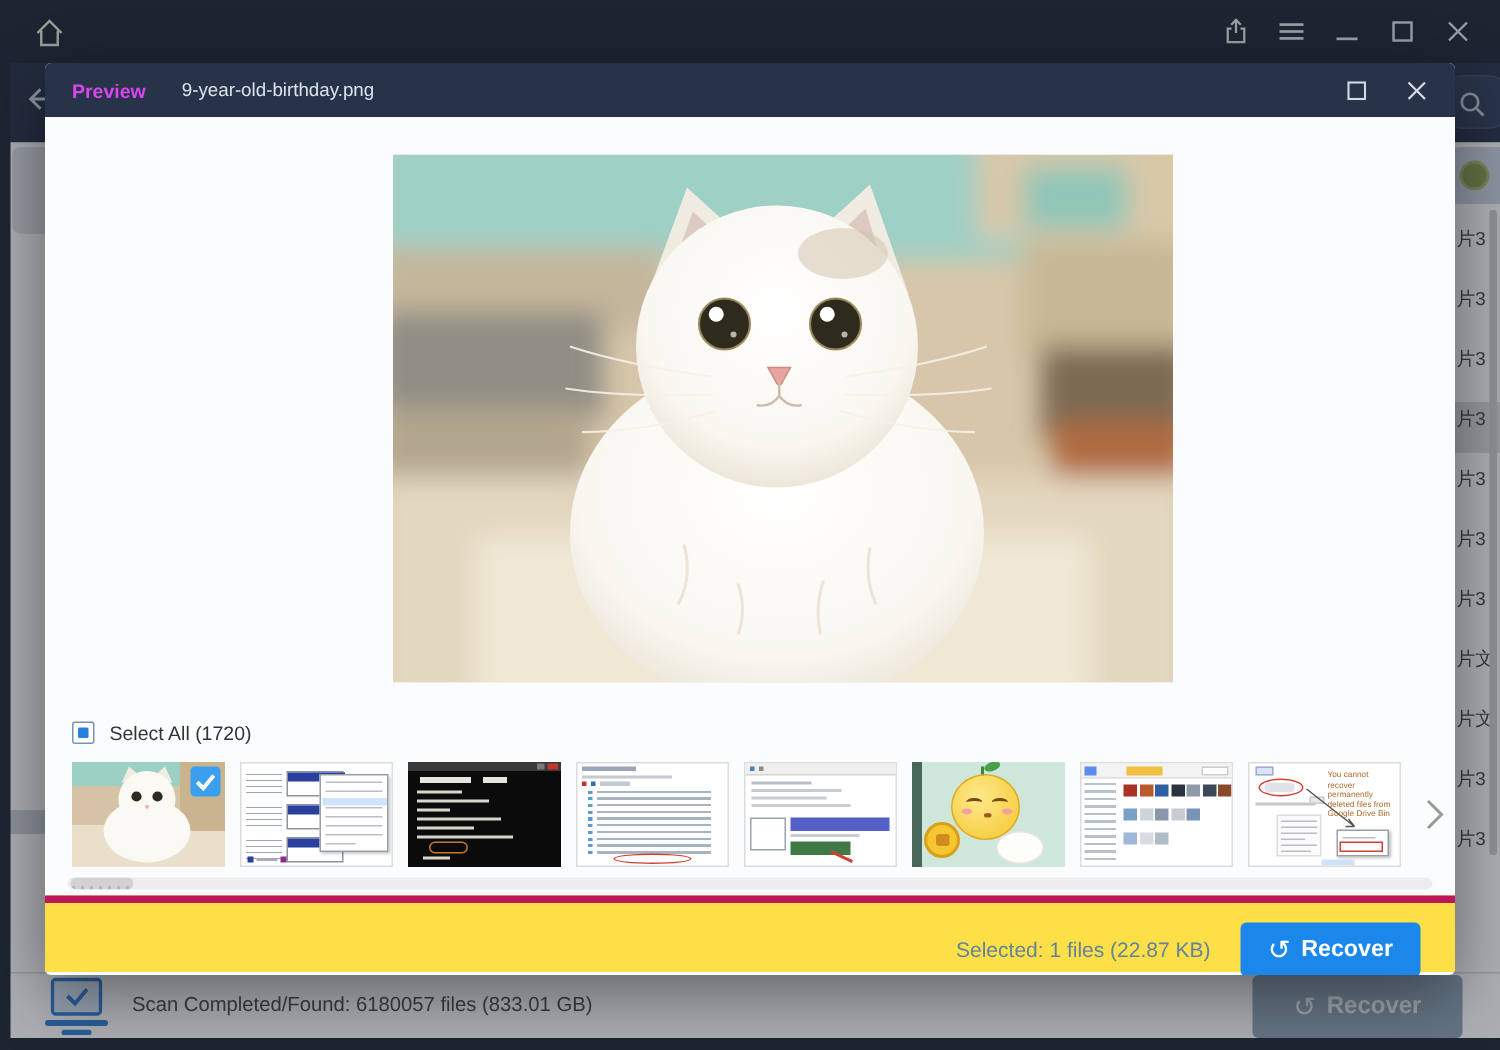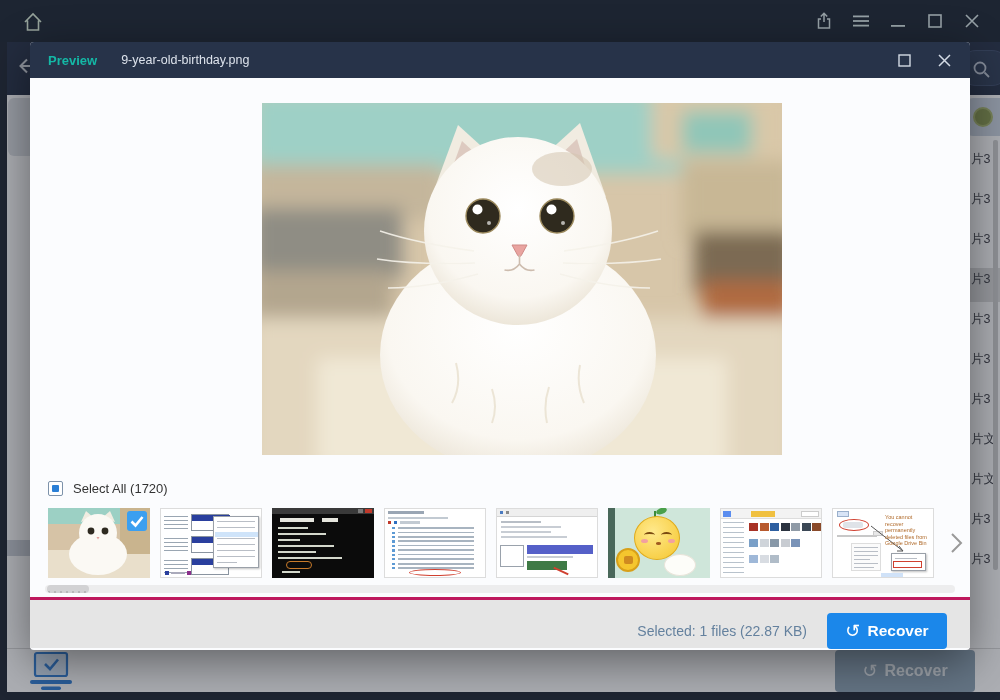--- a/index.html
+++ b/index.html
@@ -33,21 +33,21 @@
     color:#e9eff3;font-size:16px;font-weight:bold;display:flex;align-items:center;justify-content:center;gap:7px;}
 
   .left-edge{position:absolute;left:0;top:42px;width:7px;height:658px;background:#1a2330;}
   .bottom-edge{position:absolute;left:0;top:692px;width:1000px;height:8px;background:#1a2330;}
   .overlay{position:absolute;left:0;top:42px;width:1000px;height:658px;background:rgba(38,42,54,0.38);}
 
   
   .modal{position:absolute;left:30px;top:42px;width:940px;height:608px;background:#fbfcfe;border-radius:4px;
     box-shadow:0 12px 45px rgba(0,0,0,0.45);overflow:hidden;}
   .modal-header{position:absolute;left:0;top:0;width:940px;height:36px;background:#273349;display:flex;align-items:center;padding:0 18px;}
-  .mh-title{color:#14b8a6;font-size:13px;font-weight:bold;}
+  .mh-title{color:#d946ef;font-size:13px;font-weight:bold;}
   .mh-file{margin-left:24px;color:#dde3ec;font-size:12.5px;}
   .mh-controls{margin-left:auto;display:flex;align-items:center;gap:24px;}
   .mh-btn{width:16px;height:16px;display:flex;align-items:center;justify-content:center;cursor:pointer;}
   .modal-body{position:absolute;left:0;top:36px;width:940px;height:572px;}
 
   .preview-wrap{position:absolute;left:232px;top:25px;width:520px;height:352px;overflow:hidden;}
 
   .selectall-row{position:absolute;left:18px;top:403px;display:flex;align-items:flex-start;gap:10px;height:18px;cursor:pointer;}
   .cb{width:15px;height:15px;border:1px solid #7d92aa;border-radius:2px;background:#fff;position:relative;}
   .cb-inner{position:absolute;left:3px;top:3px;width:7px;height:7px;background:#2a7fd6;border-radius:1px;}
@@ -56,21 +56,21 @@
   .thumbs{position:absolute;left:18px;top:430px;display:flex;gap:10px;}
   .thumb{position:relative;width:102px;height:70px;overflow:hidden;cursor:pointer;flex:0 0 auto;background:#fff;}
   .bordered{border:1px solid #dcdcdc;}
   .badge{position:absolute;top:3px;right:3px;width:20px;height:20px;background:#3b9ff0;border-radius:3px;display:flex;align-items:center;justify-content:center;}
   .chevron{position:absolute;left:918px;top:452px;width:20px;height:26px;display:flex;align-items:center;cursor:pointer;}
 
   .hscroll{position:absolute;left:15px;top:507px;width:910px;height:8px;background:#ededee;border-radius:4px;cursor:pointer;}
   .hthumb{position:absolute;left:2px;top:0;width:42px;height:8px;background:#d2d2d4;border-radius:4px;
     background-image:radial-gradient(#b6b6b8 1px,transparent 1.2px);background-size:6px 8px;background-position:5px 3px;background-repeat:repeat-x;cursor:grab;}
 
-  .modal-footer{position:absolute;left:0;top:519px;width:940px;height:51px;background:#e5e5e5;border-top:3px solid #be185d;}
+  .modal-footer{position:absolute;left:0;top:519px;width:940px;height:51px;background:#fde047;border-top:5px solid #be185d;}
   .sel-summary{position:absolute;right:163px;top:23px;font-size:14px;color:#64819e;}
   .recover-btn{position:absolute;right:23px;top:13px;width:120px;height:36px;background:#1b87ea;border:none;border-radius:4px;
     color:#fff;font-size:15.5px;font-weight:bold;display:flex;align-items:center;justify-content:center;gap:7px;cursor:pointer;}
   .ricon{font-size:18px;font-weight:normal;line-height:1;}
 
   
   .abs{position:absolute;}
   .t-disk .dmcell{width:24px;height:14px;background:repeating-linear-gradient(180deg,#9aa6b2 0 1px,transparent 1px 4px);}
   .t-term{background:#0b0b0b;}
   .tline{height:2px;background:#d4d8cc;}
@@ -160,20 +160,21 @@
 
   <div class="statusbar">
     <div class="scan-icon">
       <svg width="46" height="40" viewBox="0 0 46 40">
           <rect x="7" y="2" width="32" height="23" rx="2" fill="#d9e8fa" stroke="#2e7cd6" stroke-width="2.2"></rect>
           <path d="M17,13 L22,18 L30,8.5" fill="none" stroke="#2e7cd6" stroke-width="2.6"></path>
           <rect x="2" y="29" width="42" height="4" rx="2" fill="#2e7cd6"></rect>
           <rect x="13" y="35.5" width="20" height="3.5" rx="1.7" fill="#2e7cd6"></rect>
         </svg>
     </div>
+    <div class="scan-text">Scan Completed/Found: 6180057 files (833.01 GB)</div>
     <div class="bg-recover">
       <span class="ricon">↺</span>
       <span>Recover</span>
     </div>
   </div>
 
   <div class="left-edge"></div>
   <div class="bottom-edge"></div>
   <div class="overlay"></div>
 

